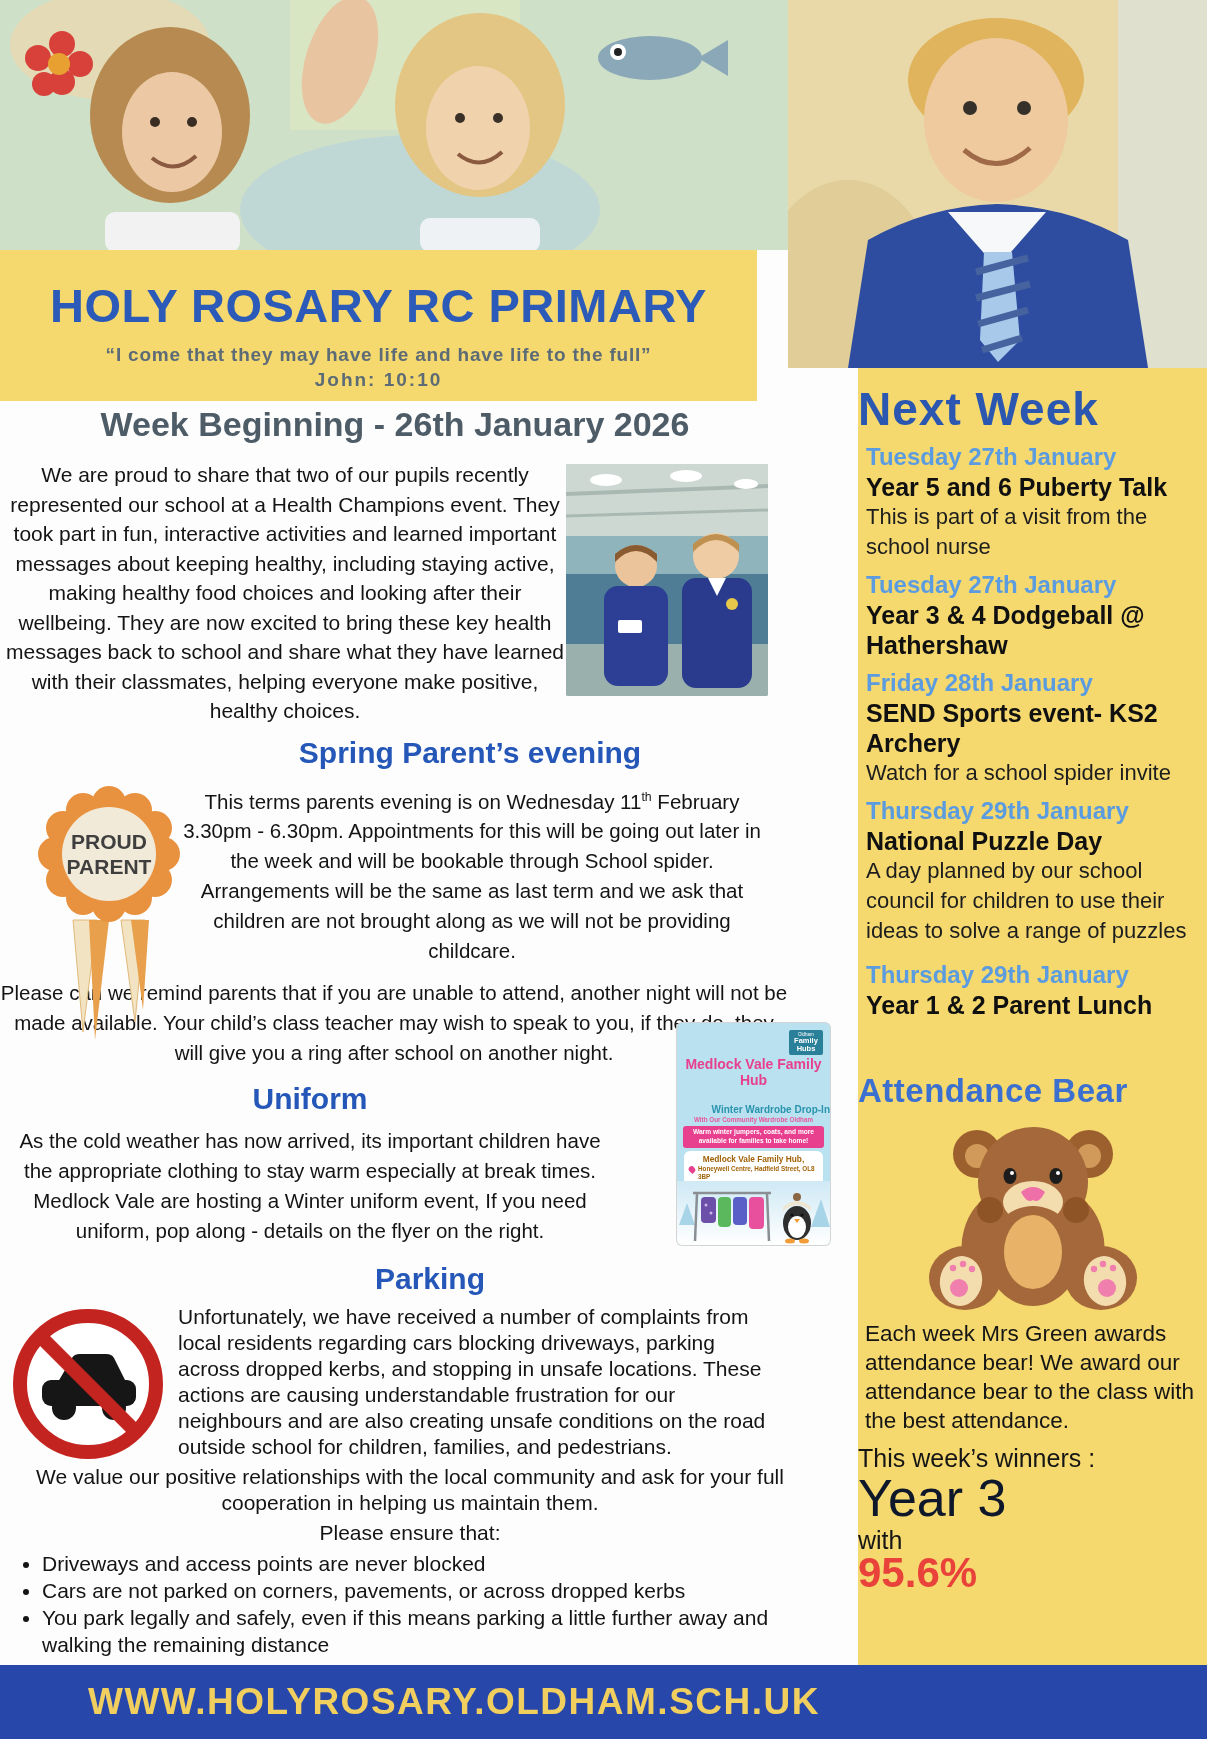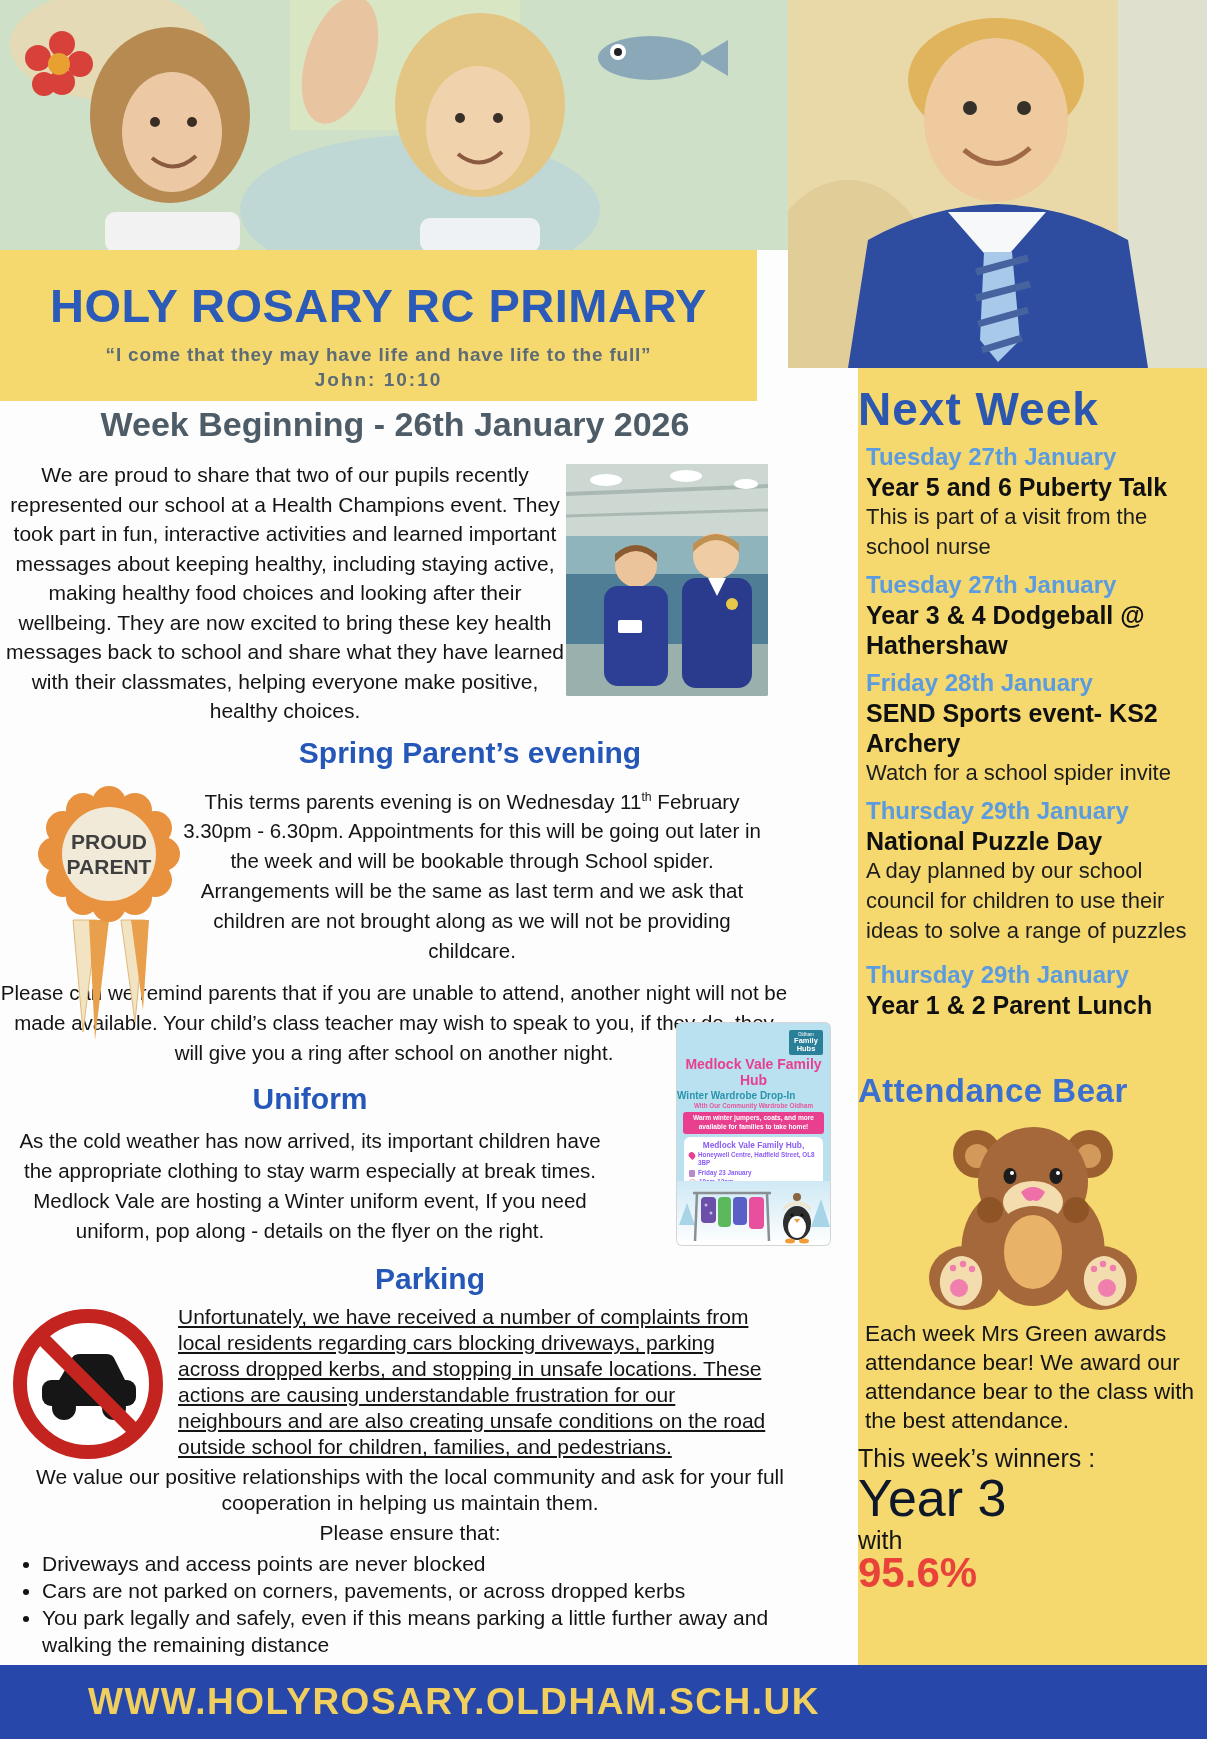--- a/index.html
+++ b/index.html
@@ -22,40 +22,40 @@
   .intro-photo{position:absolute;left:566px;top:4px;width:202px;height:232px;border-radius:2px;}
   .sec-head{font-size:30px;font-weight:bold;color:#2457b8;text-align:center;}
   .parents-head{width:600px;margin:10px 0 0 170px;}
   .parents-row{position:relative;margin-top:2px;}
   .rosette{position:absolute;left:35px;top:-12px;width:148px;height:292px;}
   .parents-p1{margin:12px 0 0 172px;width:600px;text-align:center;font-size:20.5px;line-height:30px;}
   .parents-p2{margin-top:12px;width:788px;text-align:center;font-size:20.5px;line-height:30px;}
   .uniform-head{width:620px;margin-top:14px;}
   .uniform-p{width:600px;margin:10px 0 0 10px;text-align:center;font-size:20.5px;line-height:30px;}
   .parking-head{width:860px;margin-top:16px;}
-  .parking-row{position:relative;margin-top:8px;min-height:156px;text-decoration:underline;}
+  .parking-row{position:relative;margin-top:8px;min-height:156px;}
   .parking-sign{position:absolute;left:12px;top:4px;width:152px;height:152px;}
   .parking-p1{margin-left:178px;width:588px;font-size:21px;line-height:26px;text-align:left;}
   .parking-p2{margin-top:4px;width:820px;text-align:center;font-size:21px;line-height:26px;}
   .parking-p3{margin-top:4px;width:820px;text-align:center;font-size:21px;line-height:26px;}
   ul.bullets{margin:4px 0 0 20px;padding-left:22px;width:740px;font-size:21px;line-height:27px;text-align:left;}
   .parking-p4{margin:2px 0 0 60px;width:710px;text-align:center;font-size:21px;line-height:26px;}
   
   .flyer{left:677px;top:1023px;width:153px;height:222px;background:#b9e1f0;border-radius:5px;
          box-shadow:0 0 0 1px #d4d4d4;overflow:hidden;}
   .f-logo{position:absolute;top:7px;right:7px;background:#2a8099;color:#fff;border-radius:2px;
           padding:2px 4px;text-align:center;}
   .f-logo .sm{font-size:4.5px;display:block;}
   .f-logo .lg{font-size:7.5px;font-weight:bold;line-height:1.05;display:block;width:26px;}
   .f-title{margin-top:33px;text-align:center;color:#e83f8e;font-weight:bold;font-size:14px;}
-  .f-sub{margin-top:2px;text-align:left;color:#2a94ad;font-weight:bold;font-size:10px;}
+  .f-sub{margin-top:16px;text-align:right;color:#2a94ad;font-weight:bold;font-size:10px;}
   .f-tag{margin-top:1px;text-align:center;color:#e8569c;font-weight:bold;font-size:6.3px;}
   .f-banner{margin:3px 6px 0;background:#e8408f;color:#fff;font-size:6.6px;font-weight:bold;
             text-align:center;padding:2px 3px;border-radius:3px;line-height:1.35;}
-  .f-card{margin:3px 7px 0;background:#fff;border-radius:6px;padding:3px 5px 4px;color:#8b5cf6;}
+  .f-card{margin:3px 7px 0;background:#fff;border-radius:6px;padding:3px 5px 4px;color:#a16207;}
   .f-venue{font-weight:bold;font-size:8.3px;text-align:center;}
   .f-line{font-size:6.3px;font-weight:bold;line-height:1.35;margin-top:1px;display:flex;gap:3px;align-items:flex-start;}
   .f-ico{flex:0 0 auto;width:6px;height:7px;margin-top:1px;}
   .pin{background:#e8408f;border-radius:50% 50% 50% 0;transform:rotate(-45deg);}
   .cal{background:#b98ac8;border-radius:1px;}
   .clk{border:1.4px solid #e8a0c0;border-radius:50%;width:5px;height:5px;}
   .f-scene{position:absolute;bottom:0;left:0;}
   
   .sidebar{left:858px;top:368px;width:349px;height:1297px;background:#f5d96e;text-align:left;overflow:hidden;}
   .nw-head{margin-top:16px;font-size:46px;line-height:50px;font-weight:bold;color:#2b57b0;letter-spacing:1px;}

